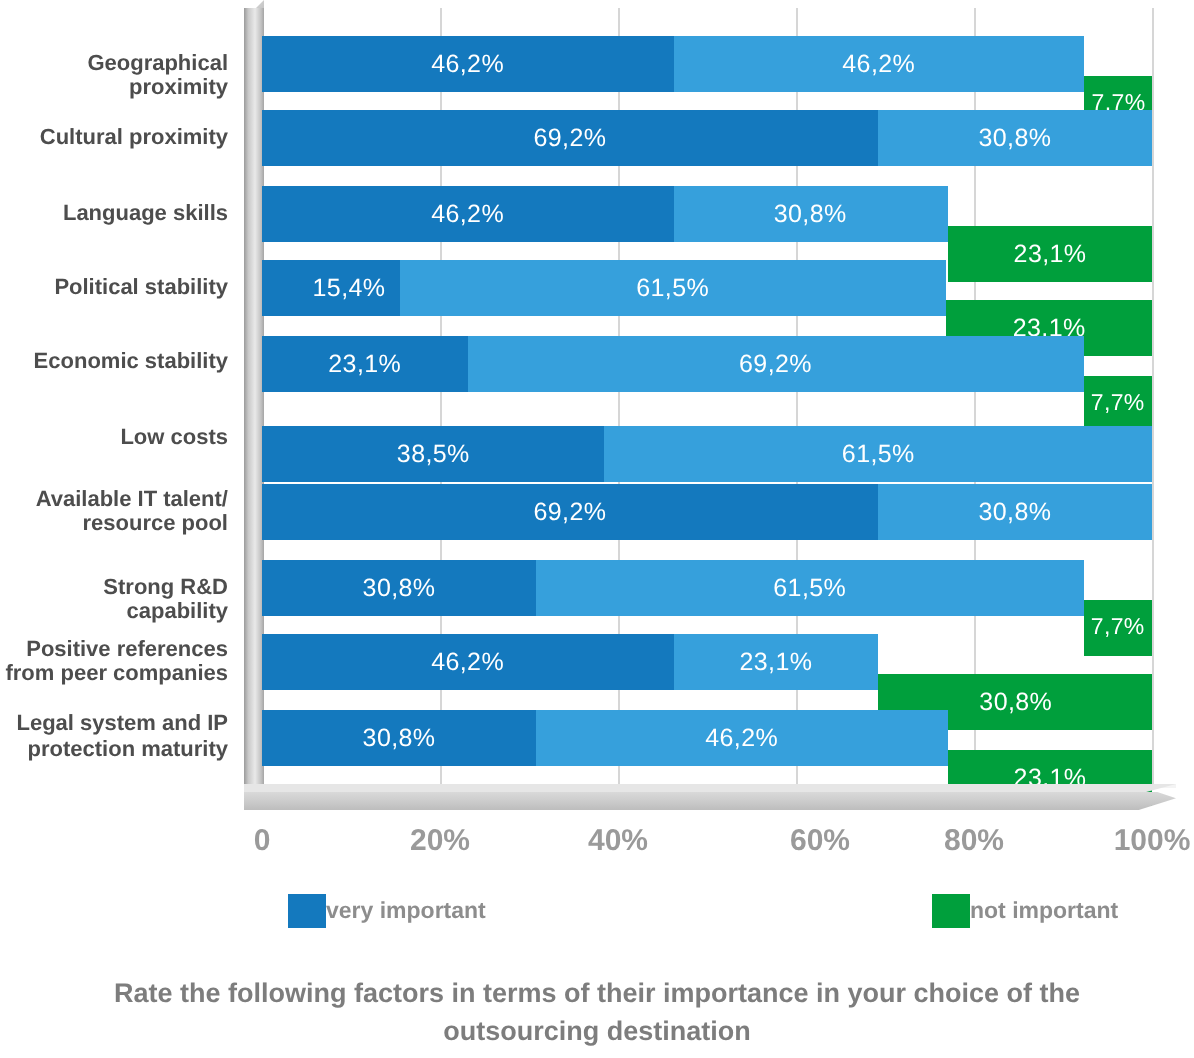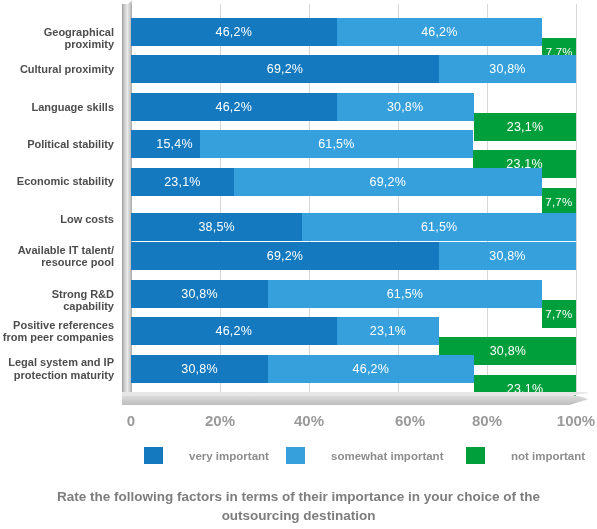--- a/index.html
+++ b/index.html
@@ -95,21 +95,21 @@
     transform:translateX(-50%);
     color:#9a9a9a;
     font-size:15px;
     font-weight:700;
   }
 
   
   .legend{
     position:absolute;left:0;top:447px;width:597px;height:24px;
   }
-  .lg-item{position:absolute;top:0;display:flex;align-items:center;gap:26px;}
+  .lg-item{position:absolute;top:0;display:flex;align-items:center;gap:0;}
   .sw{width:19px;height:17px;display:block;}
   .sw.very{background:#1479be;}
   .sw.somewhat{background:#36a0dc;}
   .sw.not{background:#009f3c;}
   .lg-text{color:#8d8d8d;font-size:11.5px;font-weight:700;white-space:nowrap;}
 
   
   .caption{
     position:absolute;left:0;top:487px;width:597px;
     text-align:center;
@@ -292,24 +292,20 @@
       <div class="xtick" style="left: 410px;">60%</div>
       <div class="xtick" style="left: 487px;">80%</div>
       <div class="xtick" style="left: 576px;">100%</div>
     </div>
 
   <div class="legend" id="legend">
       <div class="lg-item" style="left: 144px;">
         <span class="sw very" style="background: rgb(20, 121, 190);"></span>
         <span class="lg-text">very important</span>
       </div>
-      <div class="lg-item" style="left: 286px;">
-        <span class="sw somewhat" style="background: rgb(54, 160, 220);"></span>
-        <span class="lg-text">somewhat important</span>
-      </div>
       <div class="lg-item" style="left: 466px;">
         <span class="sw not" style="background: rgb(0, 159, 60);"></span>
         <span class="lg-text">not important</span>
       </div>
     </div>
 
   <div class="caption">Rate the following factors in terms of their importance in your choice of the outsourcing destination</div>
 
 </div>
 

